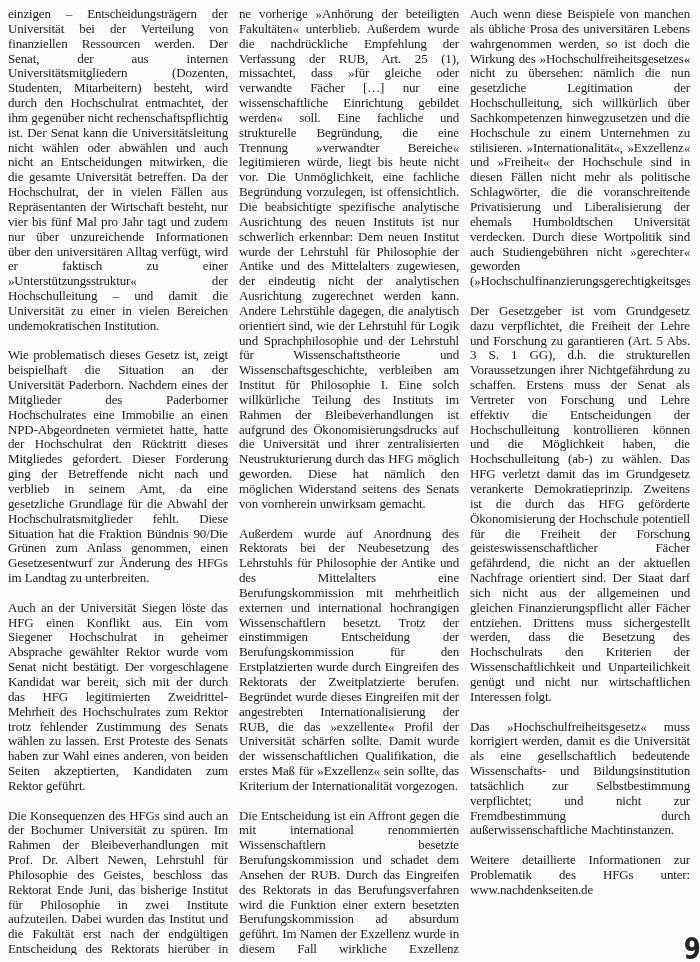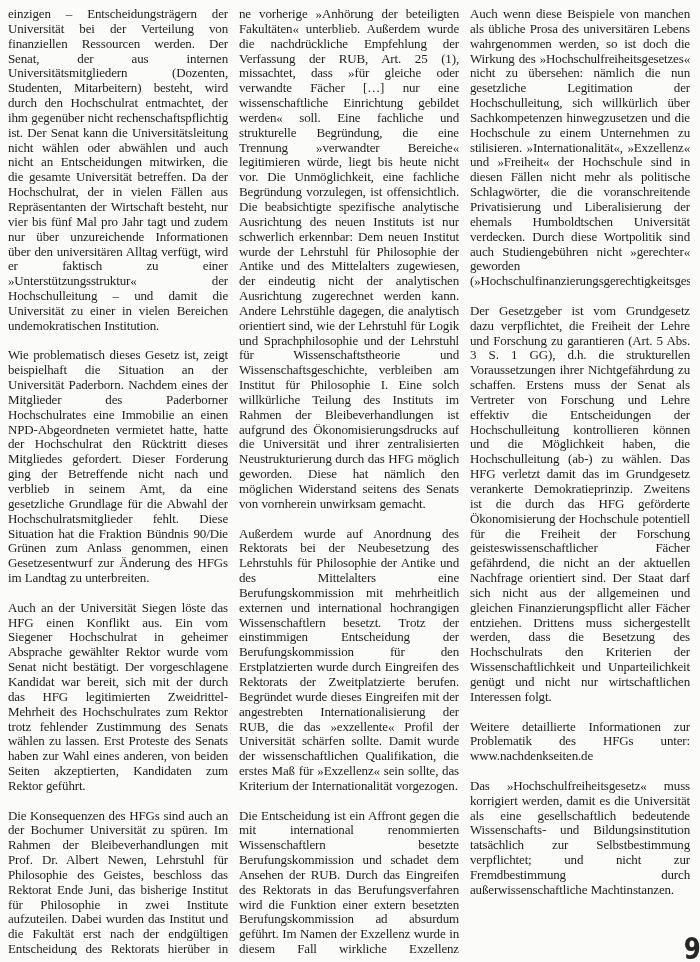--- a/index.html
+++ b/index.html
@@ -70,21 +70,21 @@
 
     <div class="col">
       <p>ne vorherige »Anhörung der beteiligten Fakultäten« unterblieb. Außerdem wurde die nachdrückliche Empfehlung der Verfassung der RUB, Art. 25 (1), missachtet, dass »für gleiche oder verwandte Fächer […] nur eine wissenschaftliche Einrichtung gebildet werden« soll. Eine fachliche und strukturelle Begründung, die eine Trennung »verwandter Bereiche« legitimieren würde, liegt bis heute nicht vor. Die Unmöglichkeit, eine fachliche Begründung vorzulegen, ist offensichtlich. Die beabsichtigte spezifische analytische Ausrichtung des neuen Instituts ist nur schwerlich erkennbar: Dem neuen Institut wurde der Lehrstuhl für Philosophie der Antike und des Mittelalters zugewiesen, der eindeutig nicht der analytischen Ausrichtung zugerechnet werden kann. Andere Lehrstühle dagegen, die analytisch orientiert sind, wie der Lehrstuhl für Logik und Sprachphilosophie und der Lehrstuhl für Wissenschaftstheorie und Wissenschaftsgeschichte, verbleiben am Institut für Philosophie I. Eine solch willkürliche Teilung des Instituts im Rahmen der Bleibeverhandlungen ist aufgrund des Ökonomisierungsdrucks auf die Universität und ihrer zentralisierten Neustrukturierung durch das HFG möglich geworden. Diese hat nämlich den möglichen Widerstand seitens des Senats von vornherein unwirksam gemacht.</p>
       <p>Außerdem wurde auf Anordnung des Rektorats bei der Neubesetzung des Lehrstuhls für Philosophie der Antike und des Mittelalters eine Berufungskommission mit mehrheitlich externen und international hochrangigen Wissenschaftlern besetzt. Trotz der einstimmigen Entscheidung der Berufungskommission für den Erstplatzierten wurde durch Eingreifen des Rektorats der Zweitplatzierte berufen. Begründet wurde dieses Eingreifen mit der angestrebten Internationalisierung der RUB, die das »exzellente« Profil der Universität schärfen sollte. Damit wurde der wissenschaftlichen Qualifikation, die erstes Maß für »Exzellenz« sein sollte, das Kriterium der Internationalität vorgezogen.</p>
       <p>Die Entscheidung ist ein Affront gegen die mit international renommierten Wissenschaftlern besetzte Berufungskommission und schadet dem Ansehen der RUB. Durch das Eingreifen des Rektorats in das Berufungsverfahren wird die Funktion einer extern besetzten Berufungskommission ad absurdum geführt. Im Namen der Exzellenz wurde in diesem Fall wirkliche Exzellenz verhindert. Ähnliche Fälle häu-</p>
     </div>
 
     <div class="col">
       <p>Auch wenn diese Beispiele von manchen als übliche Prosa des universitären Lebens wahrgenommen werden, so ist doch die Wirkung des »Hochschulfreiheitsgesetzes« nicht zu übersehen: nämlich die nun gesetzliche Legitimation der Hochschulleitung, sich willkürlich über Sachkompetenzen hinwegzusetzen und die Hochschule zu einem Unternehmen zu stilisieren. »Internationalität«, »Exzellenz« und »Freiheit« der Hochschule sind in diesen Fällen nicht mehr als politische Schlagwörter, die die voranschreitende Privatisierung und Liberalisierung der ehemals Humboldtschen Universität verdecken. Durch diese Wortpolitik sind auch Studiengebühren nicht »gerechter« geworden (»Hochschulfinanzierungsgerechtigkeitsgesetz«).</p>
       <p>Der Gesetzgeber ist vom Grundgesetz dazu verpflichtet, die Freiheit der Lehre und Forschung zu garantieren (Art. 5 Abs. 3 S. 1 GG), d.h. die strukturellen Voraussetzungen ihrer Nichtgefährdung zu schaffen. Erstens muss der Senat als Vertreter von Forschung und Lehre effektiv die Entscheidungen der Hochschulleitung kontrollieren können und die Möglichkeit haben, die Hochschulleitung (ab-) zu wählen. Das HFG verletzt damit das im Grundgesetz verankerte Demokratieprinzip. Zweitens ist die durch das HFG geförderte Ökonomisierung der Hochschule potentiell für die Freiheit der Forschung geisteswissenschaftlicher Fächer gefährdend, die nicht an der aktuellen Nachfrage orientiert sind. Der Staat darf sich nicht aus der allgemeinen und gleichen Finanzierungspflicht aller Fächer entziehen. Drittens muss sichergestellt werden, dass die Besetzung des Hochschulrats den Kriterien der Wissenschaftlichkeit und Unparteilichkeit genügt und nicht nur wirtschaftlichen Interessen folgt.</p>
+      <p>Das »Hochschulfreiheitsgesetz« muss korrigiert werden, damit es die Universität als eine gesellschaftlich bedeutende Wissenschafts- und Bildungsinstitution tatsächlich zur Selbstbestimmung verpflichtet; und nicht zur Fremdbestimmung durch außerwissenschaftliche Machtinstanzen.</p>
       <p>Weitere detaillierte Informationen zur Problematik des HFGs unter: www.nachdenkseiten.de</p>
-      <p>Das »Hochschulfreiheitsgesetz« muss korrigiert werden, damit es die Universität als eine gesellschaftlich bedeutende Wissenschafts- und Bildungsinstitution tatsächlich zur Selbstbestimmung verpflichtet; und nicht zur Fremdbestimmung durch außerwissenschaftliche Machtinstanzen.</p>
 
     </div>
 
   </div>
 
   <div class="page-number">9</div>
 </div>
 
 </body></html>

